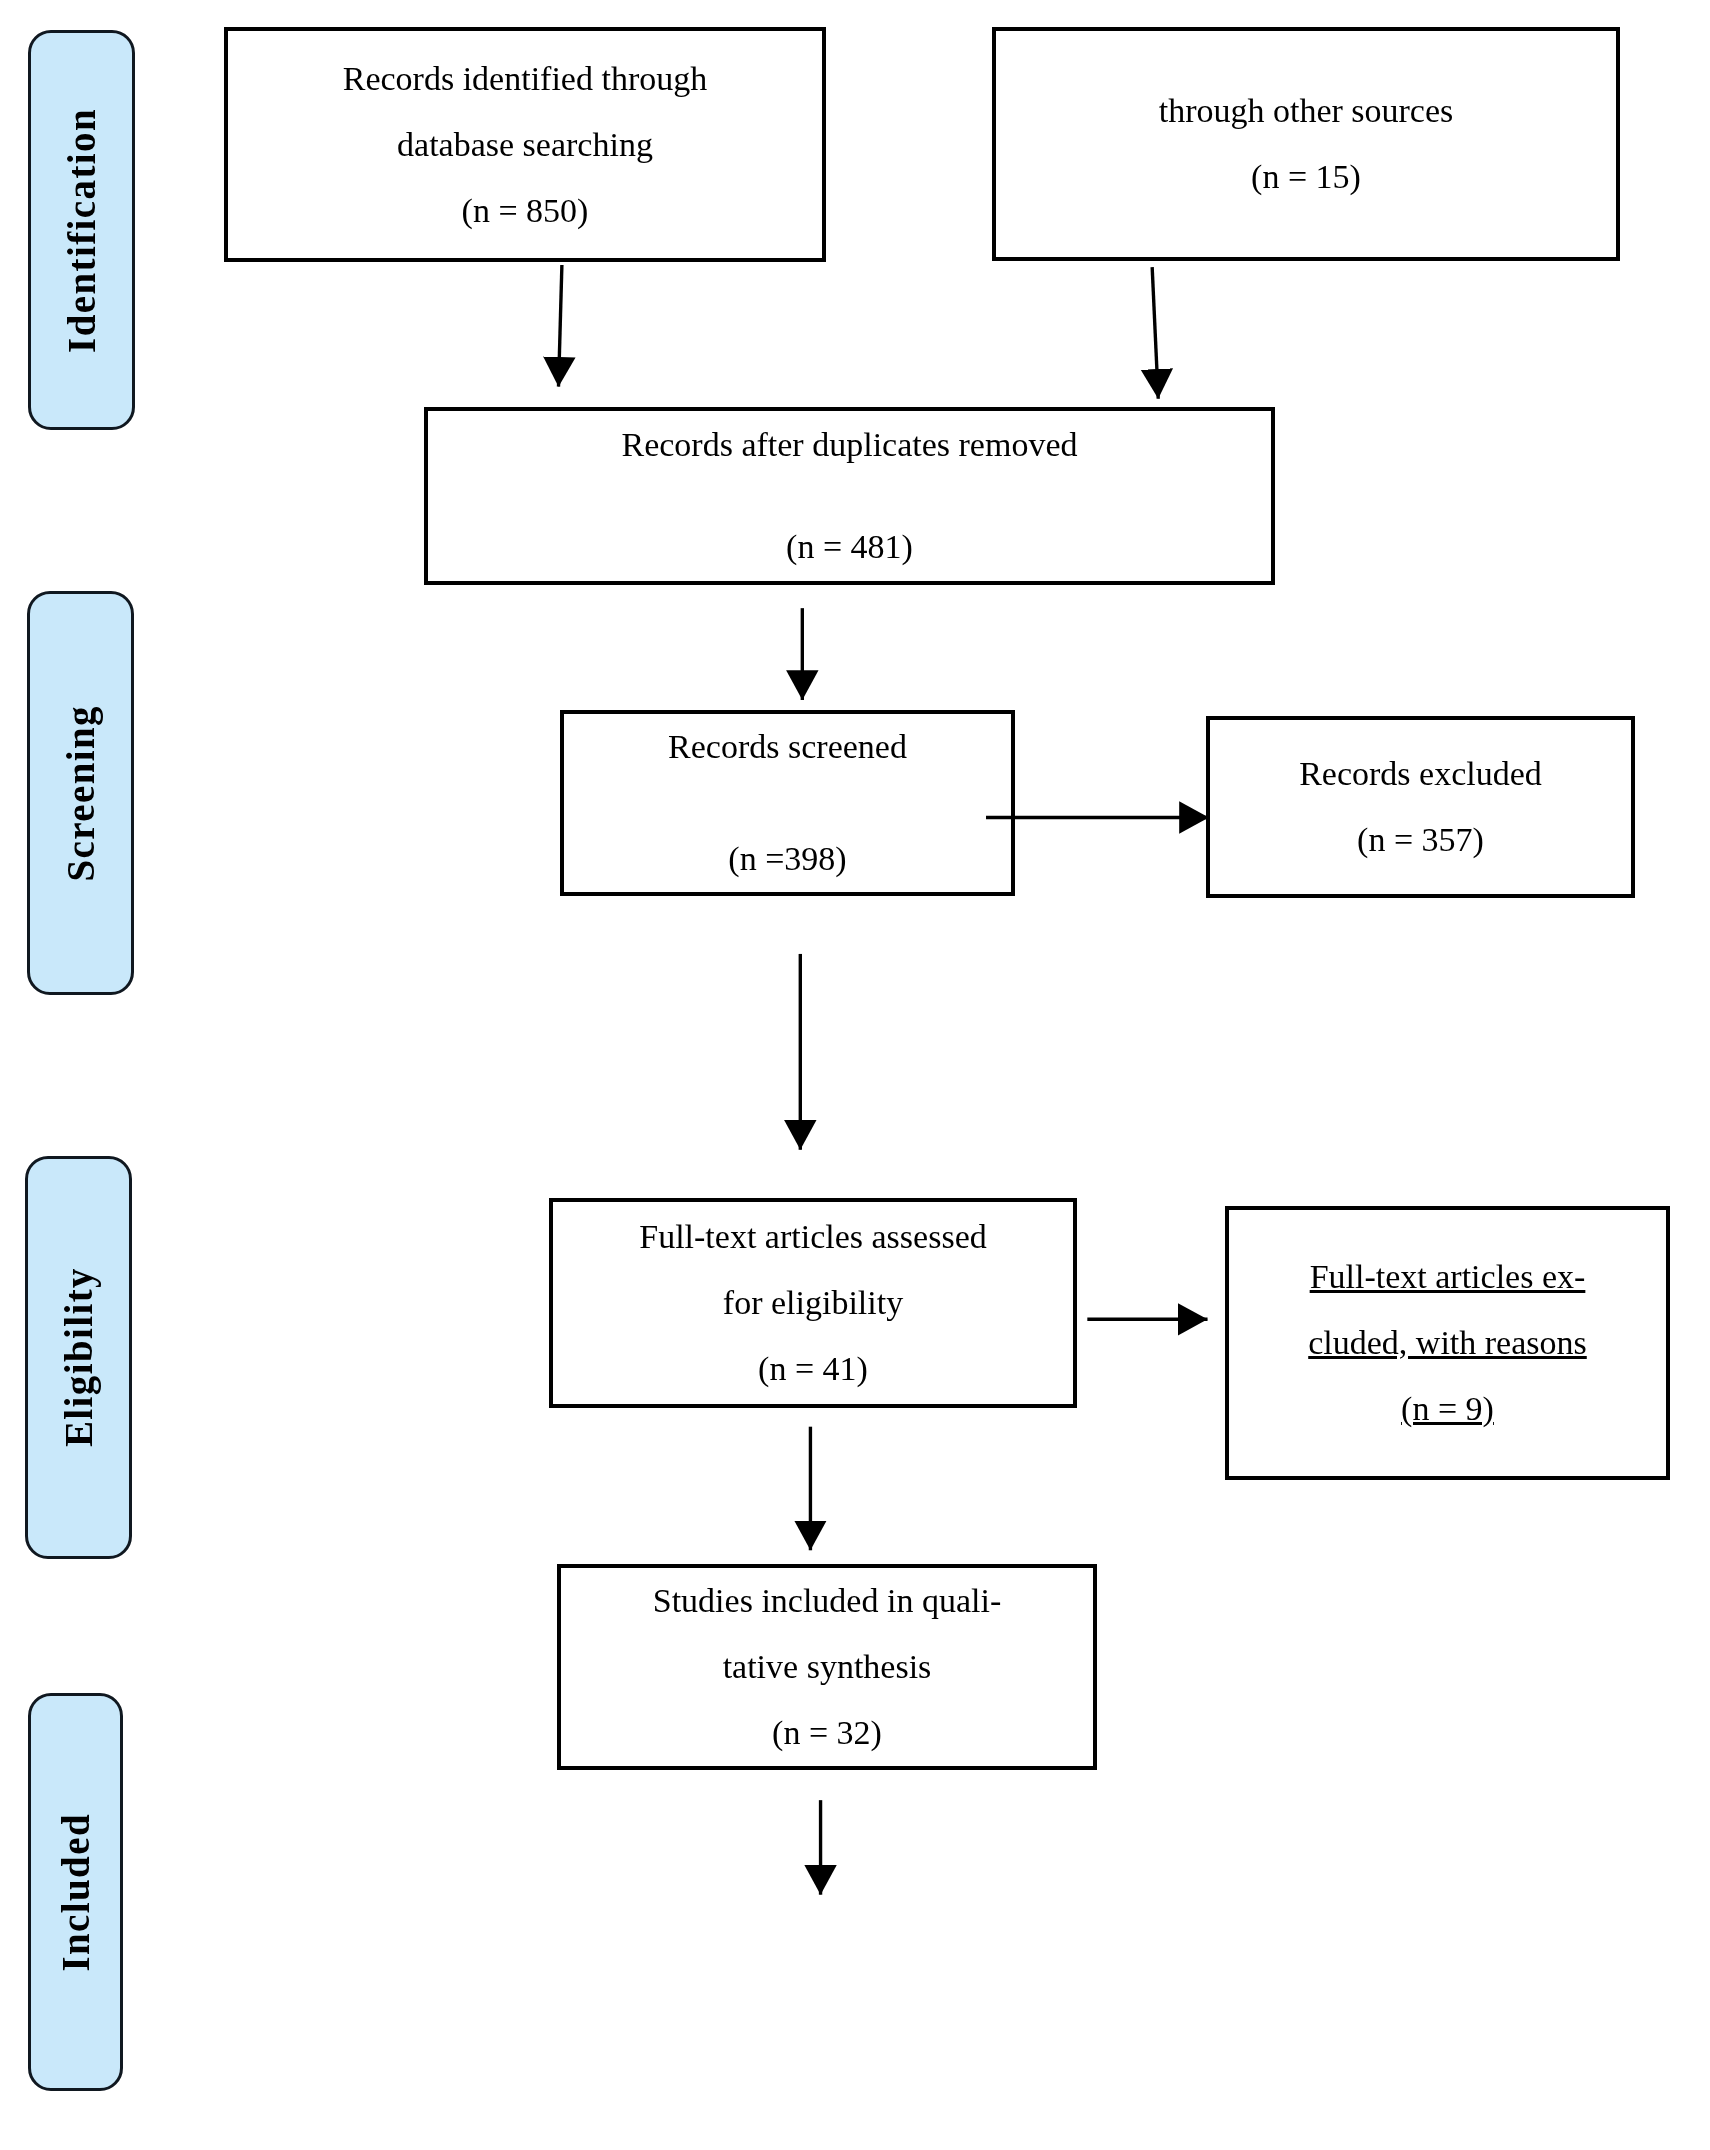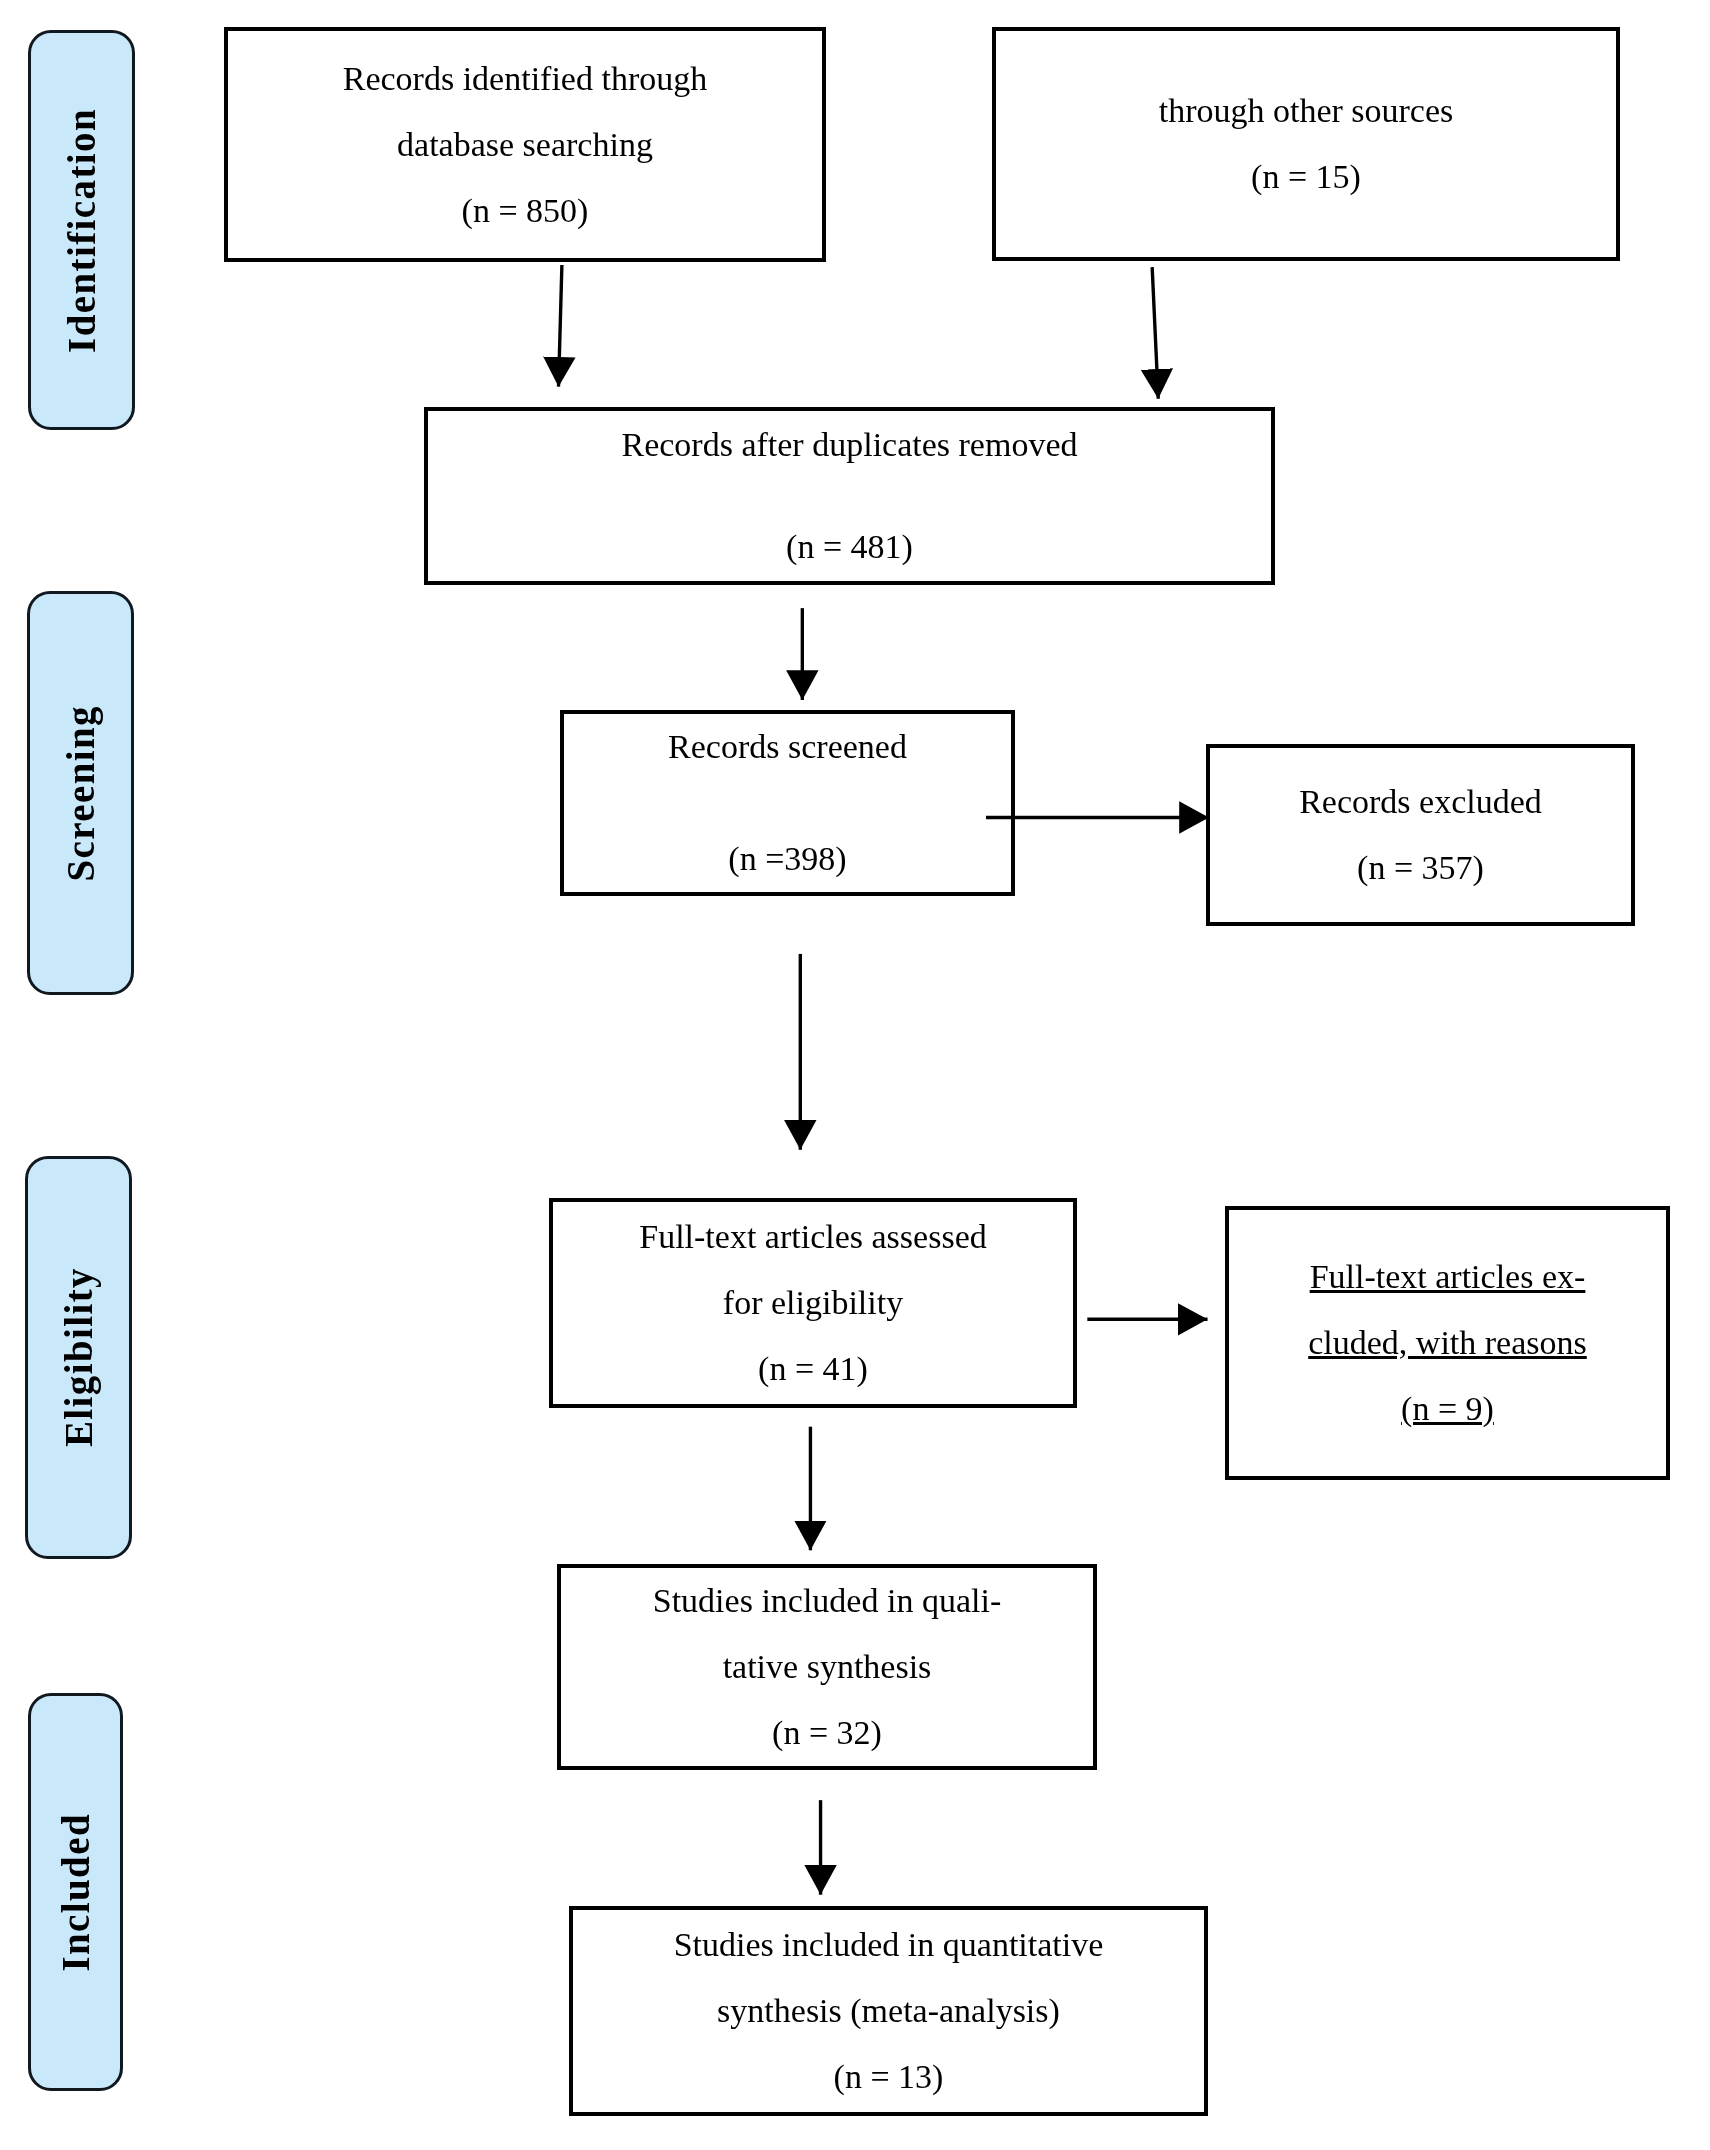--- a/index.html
+++ b/index.html
@@ -87,21 +87,21 @@
   <div class="fbox" style="left:424px;top:407px;width:851px;height:178px;gap:36px;">
     <span class="ln">Records after duplicates removed</span>
     <span class="ln">(n = 481)</span>
   </div>
 
   <div class="fbox" style="left:560px;top:710px;width:455px;height:186px;justify-content:space-between;">
     <span class="ln">Records screened</span>
     <span class="ln">(n =398)</span>
   </div>
 
-  <div class="fbox" style="left:1206px;top:744px;width:429px;height:182px;">
+  <div class="fbox" style="left:1206px;top:716px;width:429px;height:182px;">
     <span class="ln">Records excluded</span>
     <span class="ln">(n = 357)</span>
   </div>
 
   <div class="fbox" style="left:549px;top:1198px;width:528px;height:210px;">
     <span class="ln">Full-text articles assessed</span>
     <span class="ln">for eligibility</span>
     <span class="ln">(n = 41)</span>
   </div>
 
@@ -110,25 +110,20 @@
     <span class="ln">cluded, with reasons</span>
     <span class="ln">(n = 9)</span>
   </div>
 
   <div class="fbox" style="left:557px;top:1564px;width:540px;height:206px;">
     <span class="ln">Studies included in quali-</span>
     <span class="ln">tative synthesis</span>
     <span class="ln">(n = 32)</span>
   </div>
 
-  <div class="fbox" style="left:569px;top:1906px;width:639px;height:210px;">
-    <span class="ln">Studies included in quantitative</span>
-    <span class="ln">synthesis (meta-analysis)</span>
-    <span class="ln">(n = 13)</span>
-  </div>
 
   <svg class="arrows" width="1710" height="2151" viewBox="0 0 2532 3184">
     <defs>
       <marker id="ah" markerUnits="userSpaceOnUse" viewBox="0 -26 48 52" markerWidth="48" markerHeight="52" refX="44" refY="0" orient="auto">
         <path class="head" d="M0,-24 L44,0 L0,24 Z"></path>
       </marker>
     </defs>
     <line x1="832" y1="392" x2="827" y2="572" marker-end="url(#ah)"></line>
     <line x1="1706" y1="395" x2="1715" y2="590" marker-end="url(#ah)"></line>
     <line x1="1188" y1="900" x2="1188" y2="1036" marker-end="url(#ah)"></line>

